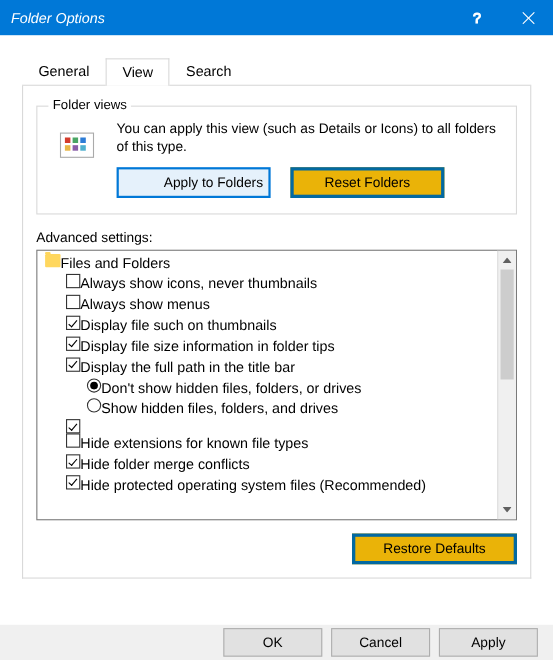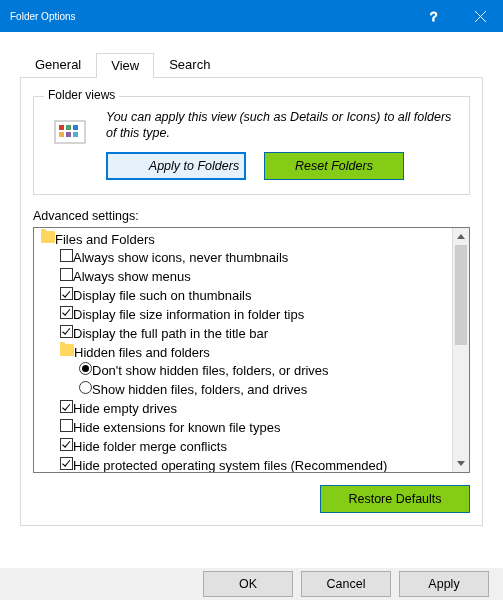--- a/index.html
+++ b/index.html
@@ -1,32 +1,32 @@
 <!DOCTYPE html>
 <html><head>
 <meta charset="utf-8">
 <style>
 * { box-sizing: border-box; font-family: "Segoe UI", Tahoma, sans-serif; font-size: 13px; }
 body { margin: 0; background: #fff; width: 503px; height: 600px; position: relative; }
 .titlebar { height: 32px; background: #0078d7; color: #fff; display: flex; align-items: center; padding: 0 0 0 10px; }
-.titlebar .title { flex: 1; font-size: 10px; }
+.titlebar .title { flex: 1; font-size: 13px; font-style: italic; }
 .titlebar .wbtn { width: 46px; height: 32px; display: flex; align-items: center; justify-content: center; cursor: pointer; }
 .titlebar .wbtn svg { stroke: #fff; }
 .content { padding: 10px 14px 0 14px; border-radius: 16px; }
 .tabs { display: flex; align-items: flex-end; border-bottom: 1px solid #d9d9d9; margin: 10px 6px 0 6px; }
 .tab { padding: 4px 14px 5px; border: 1px solid transparent; border-bottom: none; cursor: pointer; color: #000; }
 .tab.active { border-color: #d9d9d9; background: #fff; position: relative; top: 1px; }
 .body-area { border: 1px solid #d9d9d9; border-top: none; margin: 0 6px; padding: 14px 12px 12px; }
 .groupbox { border: 1px solid #d9d9d9; padding: 12px 14px 14px; position: relative; margin-top: 4px; }
 .groupbox .legend { position: absolute; top: -9px; left: 10px; background: #fff; padding: 0 4px; font-size: 12px; }
-.fv-row { display: flex; align-items: flex-start; gap: 14px; font-style: italic; }
+.fv-row { display: flex; align-items: flex-start; gap: 14px; }
 .fv-icon { width: 44px; height: 44px; flex-shrink: 0; display: flex; align-items: center; justify-content: center; }
 .fv-text { font-size: 12.5px; line-height: 1.3; }
 .fv-buttons { display: flex; gap: 18px; margin-top: 10px; }
-.btn { min-width: 140px; height: 28px; background: #84cc16; border: 1px solid #0369a1; display: inline-flex; align-items: center; justify-content: center; cursor: pointer; font-size: 12.5px; }
+.btn { min-width: 140px; height: 28px; background: #eab308; border: 3px solid #0369a1; display: inline-flex; align-items: center; justify-content: center; cursor: pointer; font-size: 12.5px; }
 .btn.hl { border: 2px solid #0078d7; background: #e5f1fb; padding-left: 36px; }
 .section-label { margin: 14px 0 4px; font-size: 12.5px; }
 .tree-wrap { border: 1px solid #7a7a7a; display: flex; height: 246px; }
 .tree { flex: 1; overflow: hidden; padding: 3px 4px; font-size: 12.5px; line-height: 1.45; }
 .scrollbar { width: 17px; background: #f0f0f0; border-left: 1px solid #ddd; display: flex; flex-direction: column; }
 .sb-btn { height: 17px; display: flex; align-items: center; justify-content: center; }
 .sb-btn svg { fill: #606060; }
 .sb-track { flex: 1; position: relative; }
 .sb-thumb { position: absolute; top: 0; left: 2px; right: 2px; height: 100px; background: #cdcdcd; }
 .tree-item { display: flex; align-items: flex-start; gap: 0; }
@@ -118,36 +118,31 @@
           </div>
         <div class="tree-item indent2">
             <span class="chk checked"></span>
             <span>Display file size information in folder tips</span>
           </div>
         <div class="tree-item indent2">
             <span class="chk checked"></span>
             <span>Display the full path in the title bar</span>
           </div>
 
-        <div class="tree-item indent2">
-          <span class="folder-icon"></span>
-          <span>Hidden files and folders</span>
-        </div>
         <div class="tree-item indent3">
             <span class="radio sel"></span>
             <span>Don't show hidden files, folders, or drives</span>
           </div>
         <div class="tree-item indent3">
             <span class="radio"></span>
             <span>Show hidden files, folders, and drives</span>
           </div>
 
         <div class="tree-item indent2">
             <span class="chk checked"></span>
-            <span>Hide empty drives</span>
           </div>
         <div class="tree-item indent2">
             <span class="chk"></span>
             <span>Hide extensions for known file types</span>
           </div>
         <div class="tree-item indent2">
             <span class="chk checked"></span>
             <span>Hide folder merge conflicts</span>
           </div>
         <div class="tree-item indent2">

